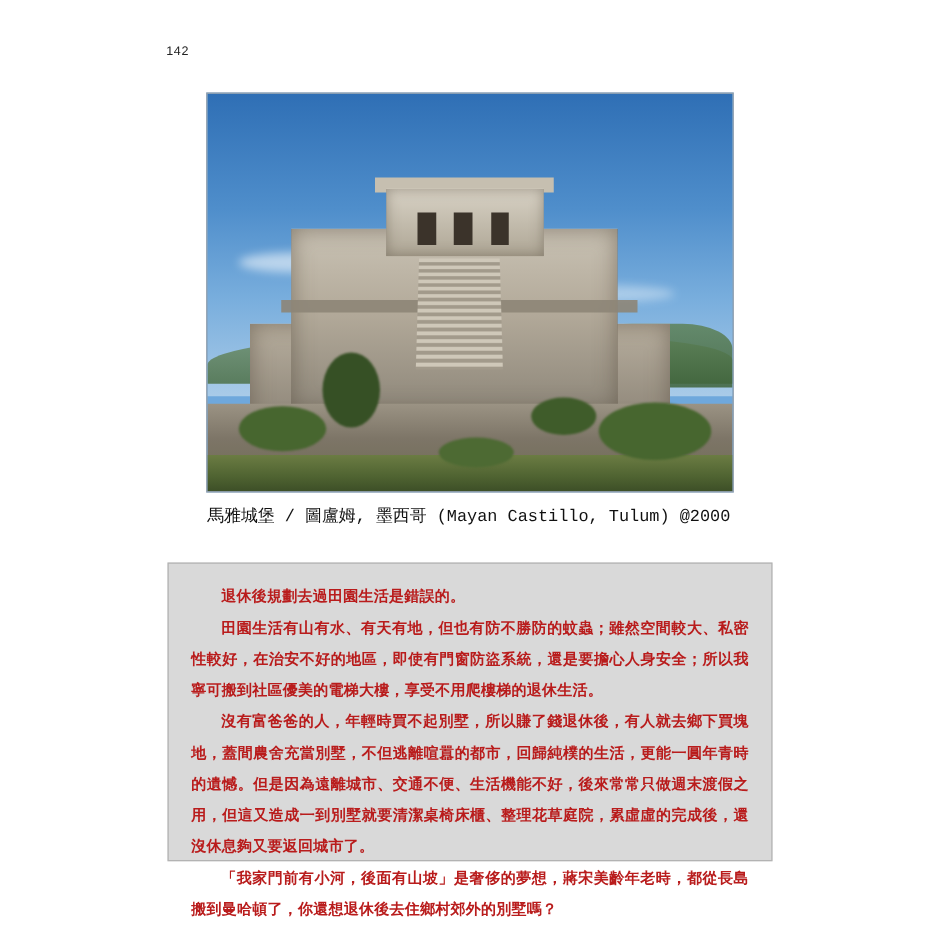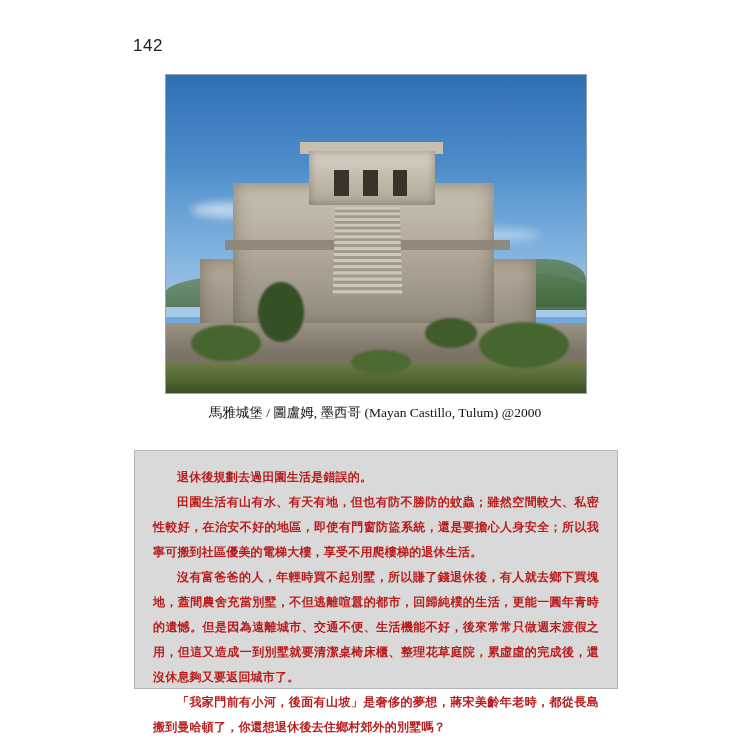--- a/index.html
+++ b/index.html
@@ -17,21 +17,21 @@
     position: relative;
     width: 750px;
     height: 750px;
     box-sizing: border-box;
   }
   .page-number {
     position: absolute;
     left: 133px;
     top: 36px;
     font-family: "Liberation Sans", sans-serif;
-    font-size: 17px;
+    font-size: 10px;
     color: #222;
     letter-spacing: 0.5px;
   }
 
   
   .figure {
     position: absolute;
     left: 165px;
     top: 74px;
     width: 422px;
@@ -164,21 +164,21 @@
   .b5 { left: 44%; bottom: 6%; width: 60px; height: 24px; background:#4d6a33; }
 
   .caption {
     position: absolute;
     left: 0;
     right: 0;
     top: 404px;
     text-align: center;
     font-size: 13.5px;
     color: #111;
-    font-family: Liberation Serif, serif;
+    font-family: Liberation Mono, monospace;
   }
 
   
   .textbox {
     position: absolute;
     left: 134px;
     top: 450px;
     width: 484px;
     height: 239px;
     background: #d9d9d9;

